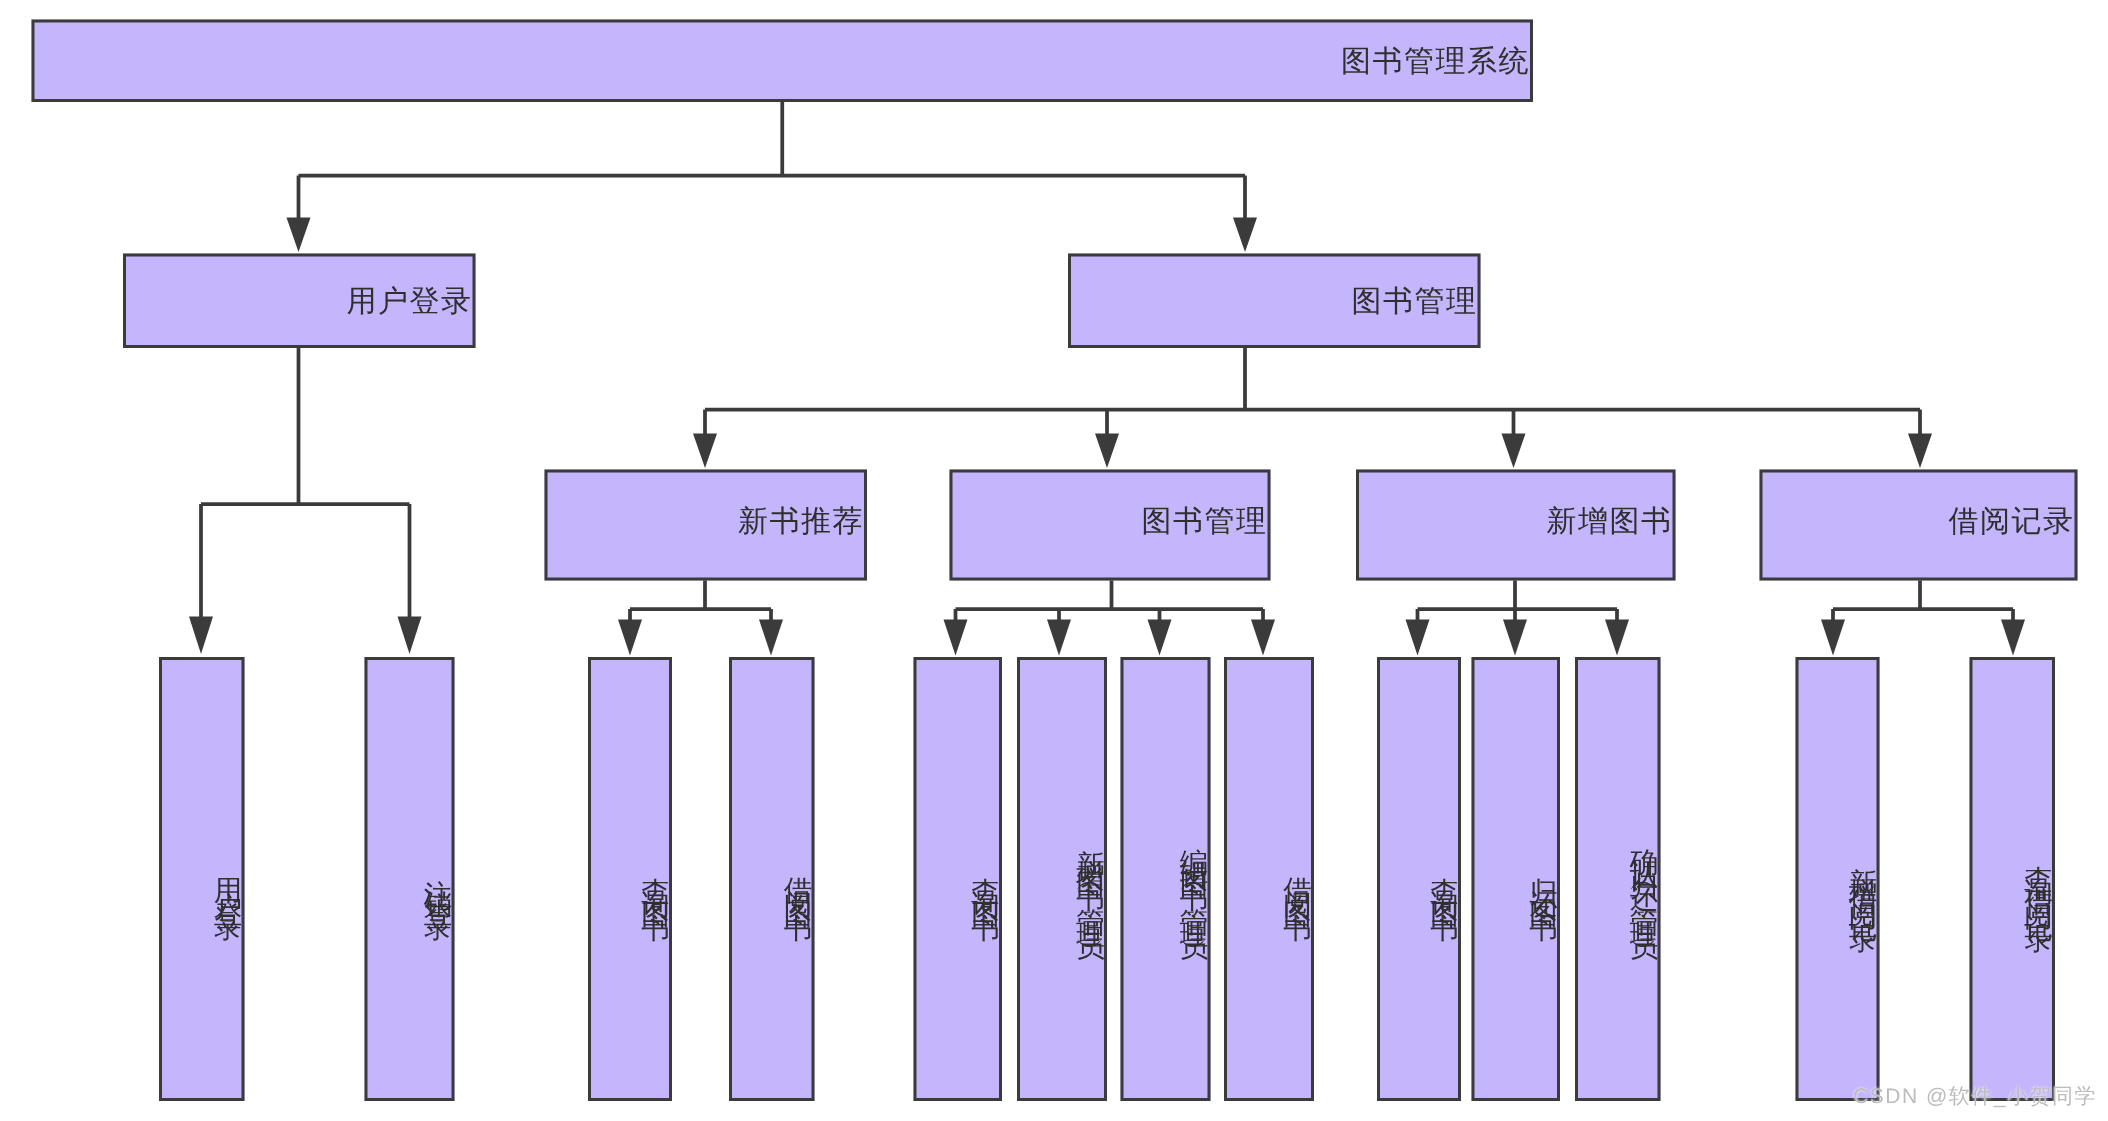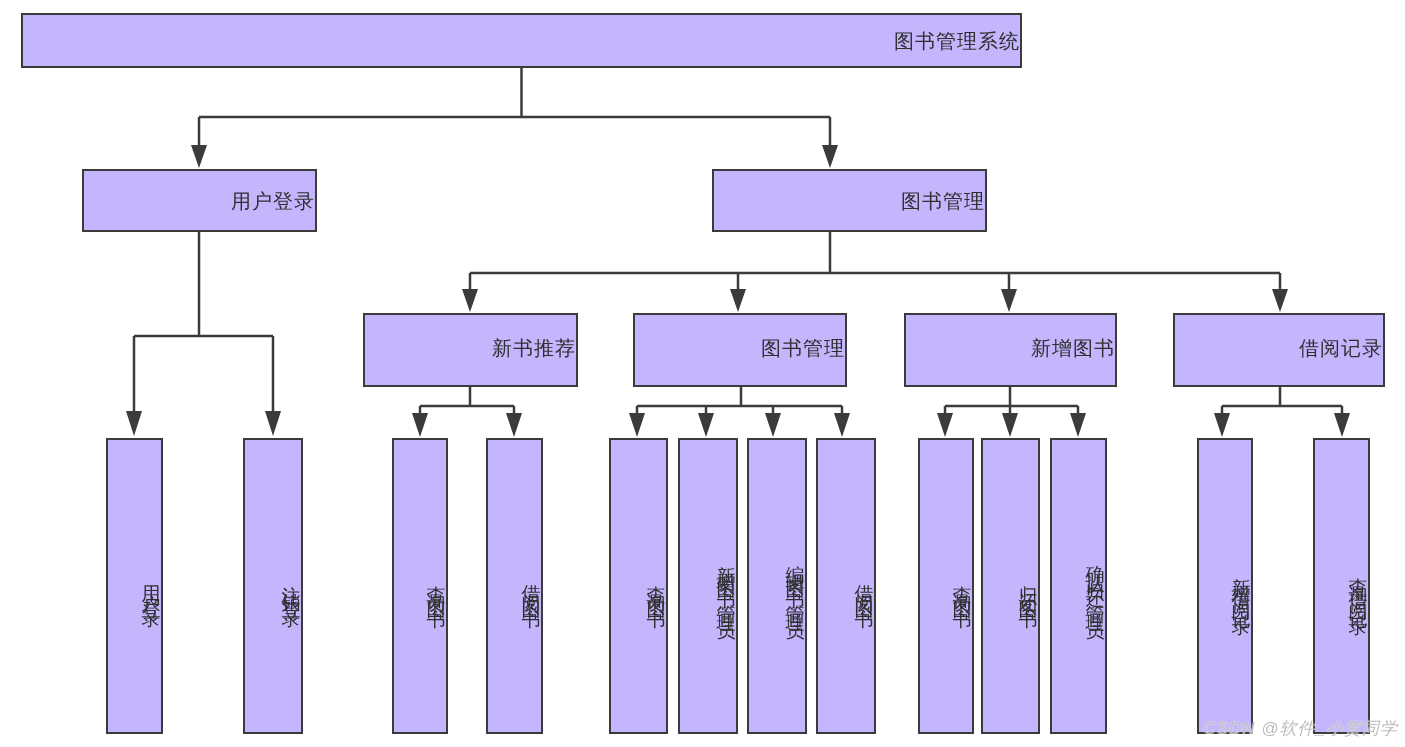--- a/index.html
+++ b/index.html
@@ -39,25 +39,24 @@
   .vbox span{
     writing-mode:vertical-rl;
     text-orientation:mixed;
     font-size:19px;
     letter-spacing:8px;
     line-height:1;
     white-space:nowrap;
   }
   .watermark{
     position:absolute;right:7px;bottom:7px;
-    font-size:17px;letter-spacing:1px;
+    font-size:14px;letter-spacing:1px;
     color:var(--wm);
     text-shadow:0 0 2px #ffffff;
     white-space:nowrap;
-    font-style:italic;
   }
 </style>
 </head>
 <body>
 
 <div class="stage">
 
   <svg class="wires" viewBox="0 0 1405 747" xmlns="http://www.w3.org/2000/svg">
     <g>
       <path d="M521.5 68 V117 M199 117 H830 M199 117 V146 M830 117 V146"></path>

